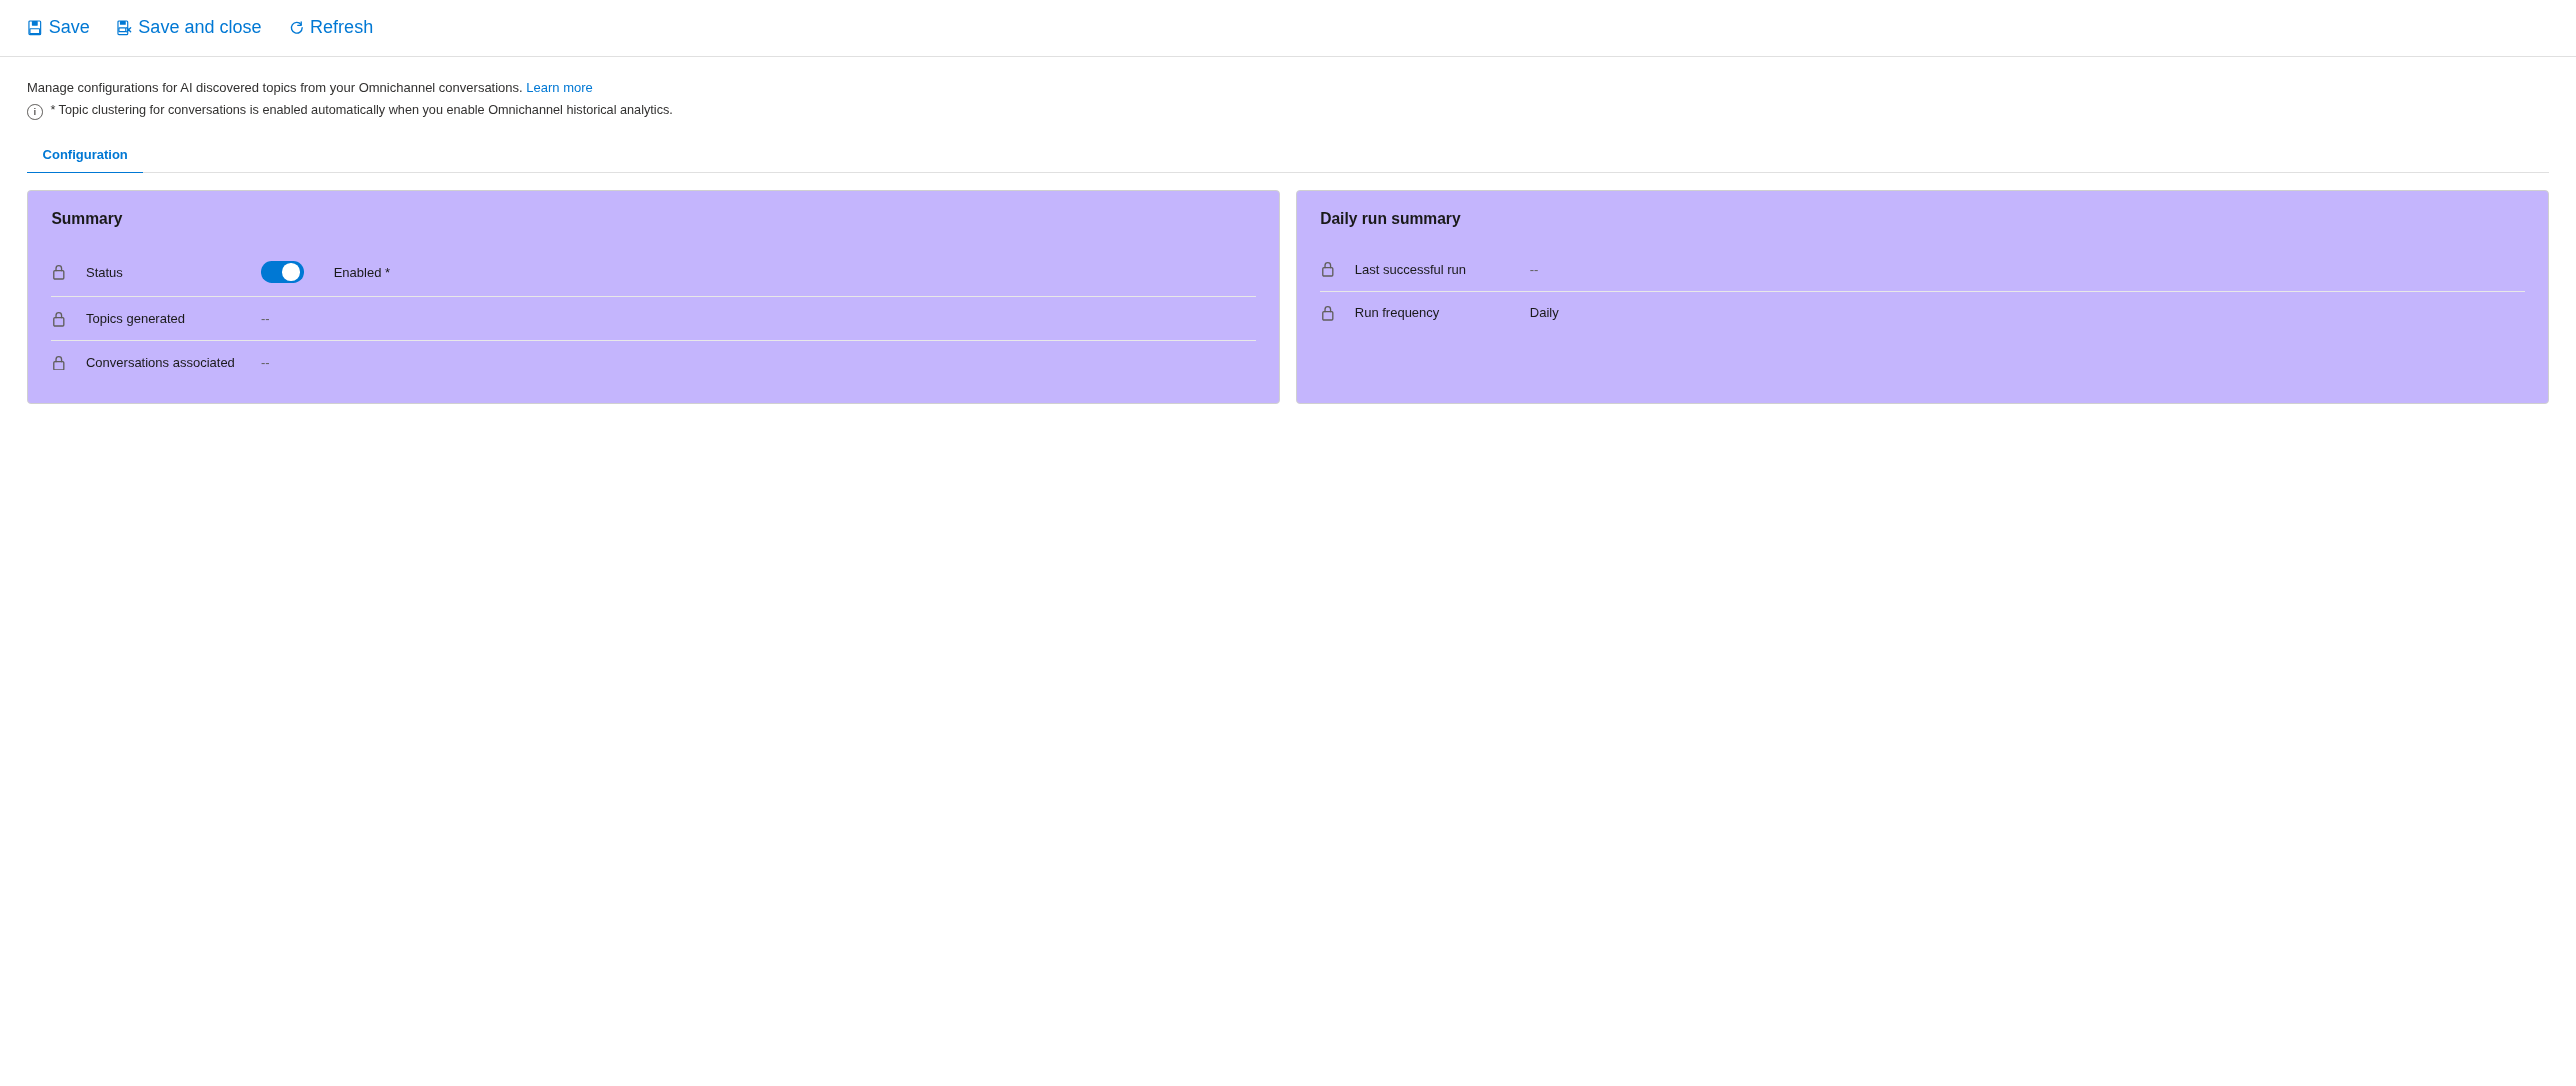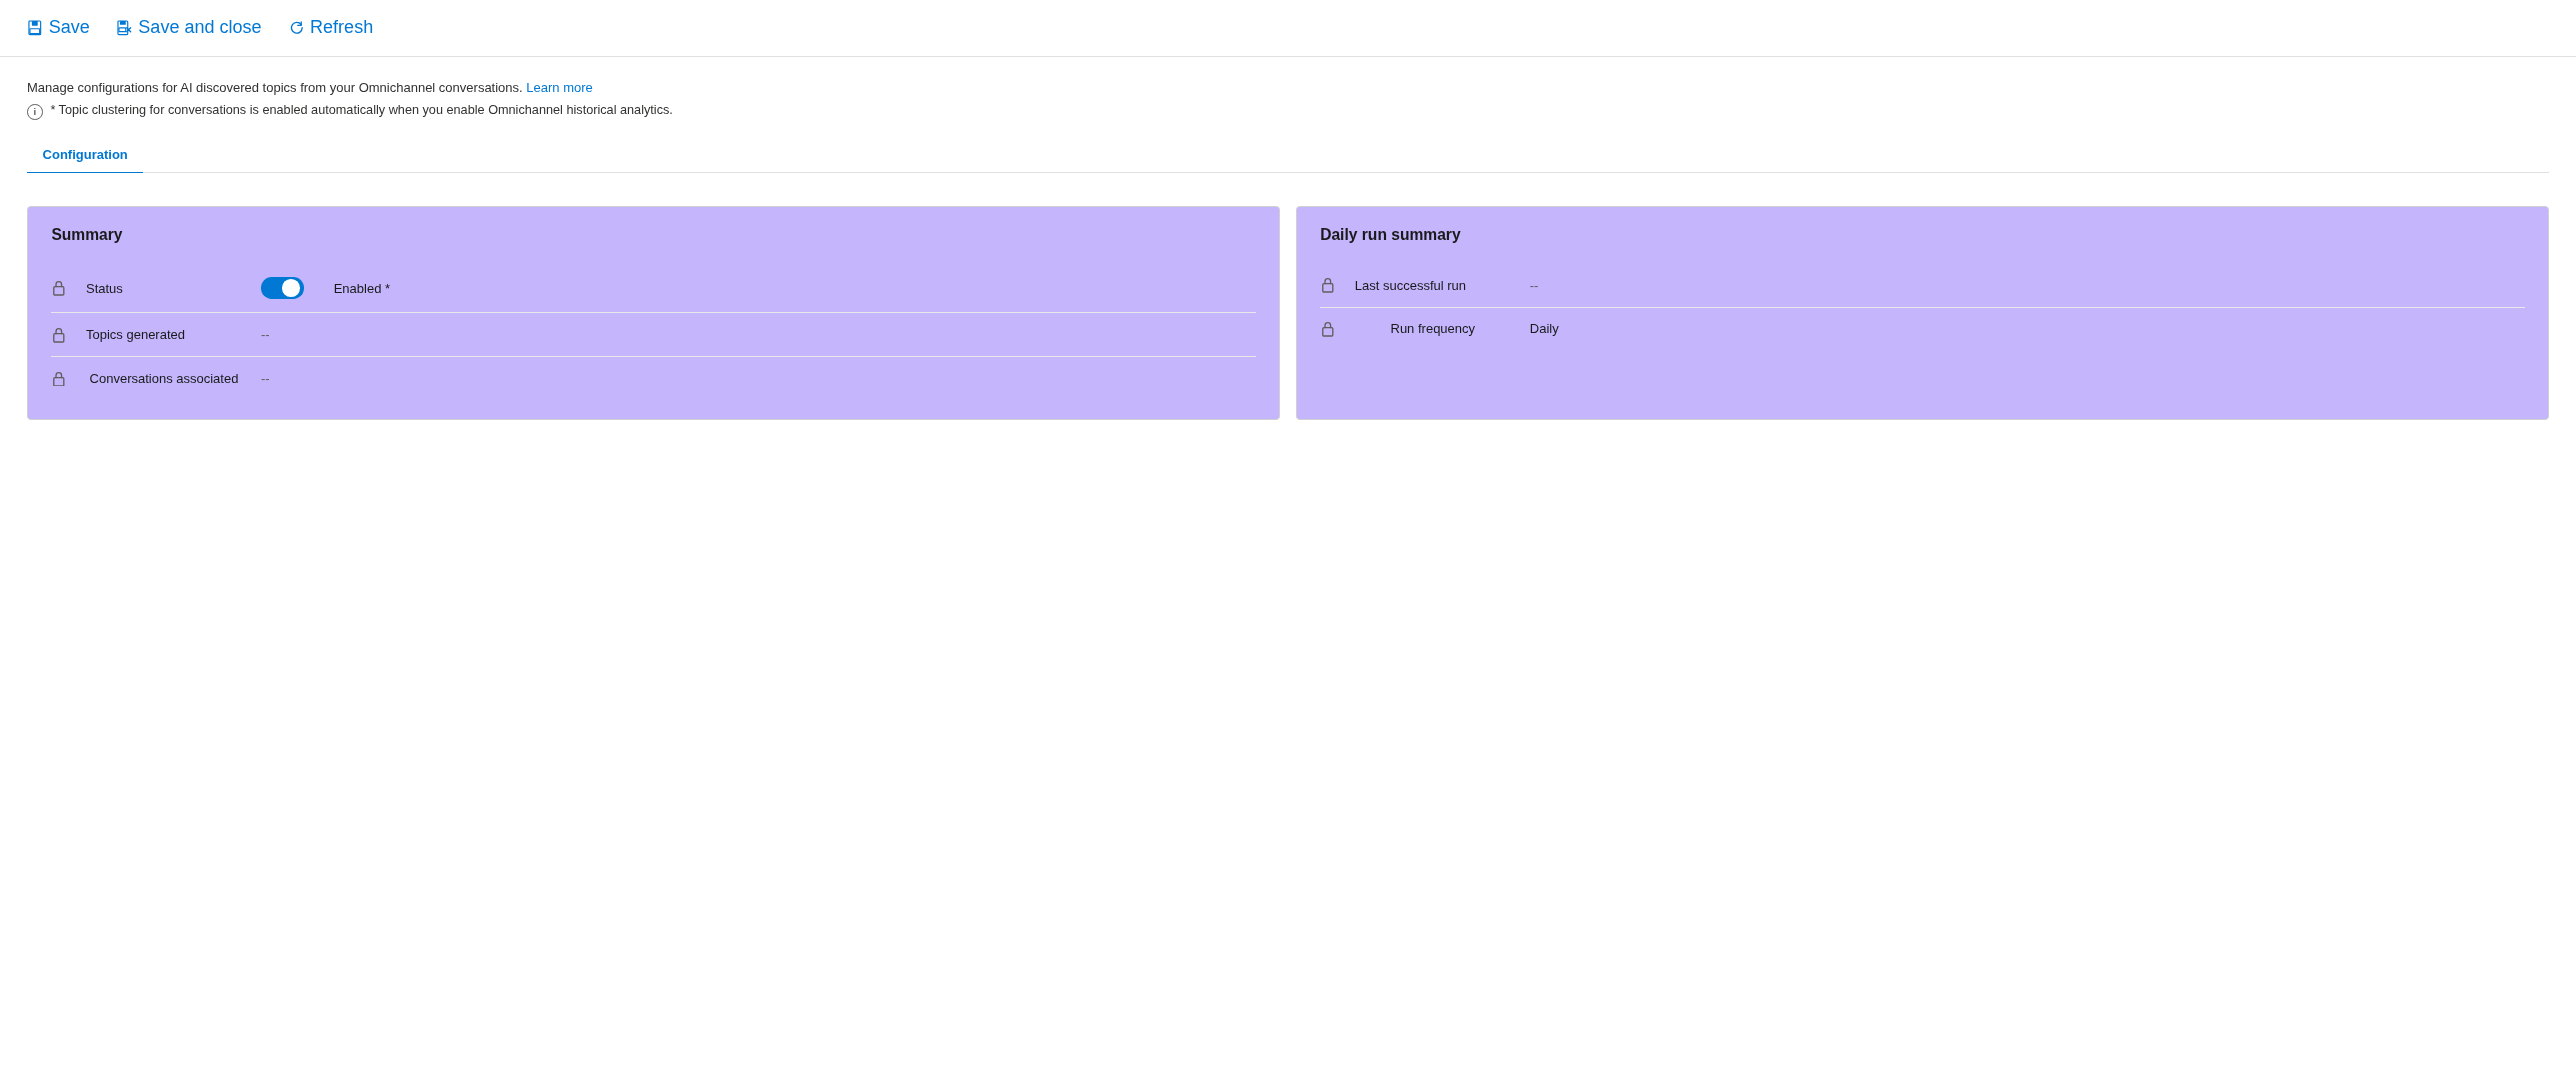--- a/index.html
+++ b/index.html
@@ -89,21 +89,21 @@
       font-weight: 700;
       flex-shrink: 0;
       margin-top: 1px;
       color: #605e5c;
     }
 
     
     .tabs {
       display: flex;
       border-bottom: 1px solid #e0e0e0;
-      margin-bottom: 33px;
+      margin-bottom: 17px;
     }
 
     .tab {
       padding: 7.8px 15.6px 9.7px;
       font-size: 13px;
       font-weight: 400;
       color: #323130;
       cursor: pointer;
       border-bottom: 1.9px solid transparent;
       margin-bottom: -1px;
@@ -140,21 +140,20 @@
     .field-row {
       display: flex;
       align-items: center;
       gap: 19px;
       padding: 13.6px 0;
       border-bottom: 1px solid #e8e8e8;
     }
 
     .field-row:last-child {
       border-bottom: none;
-      text-align: center;
     }
 
     .lock-icon {
       display: inline-flex;
       align-items: center;
       justify-content: center;
       width: 15.6px;
       height: 15.6px;
       flex-shrink: 0;
       color: #605e5c;

